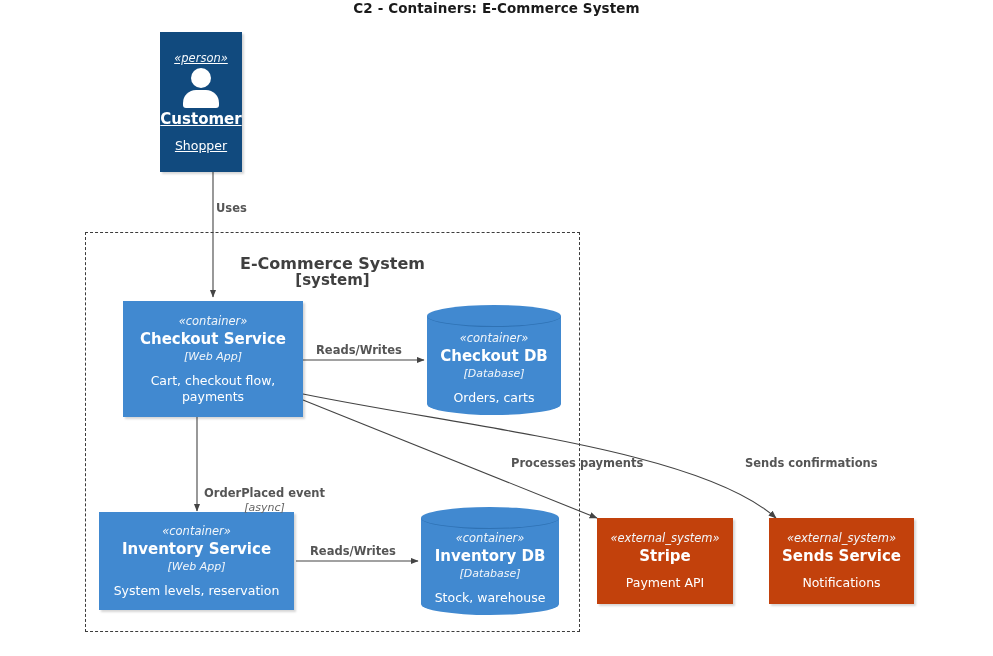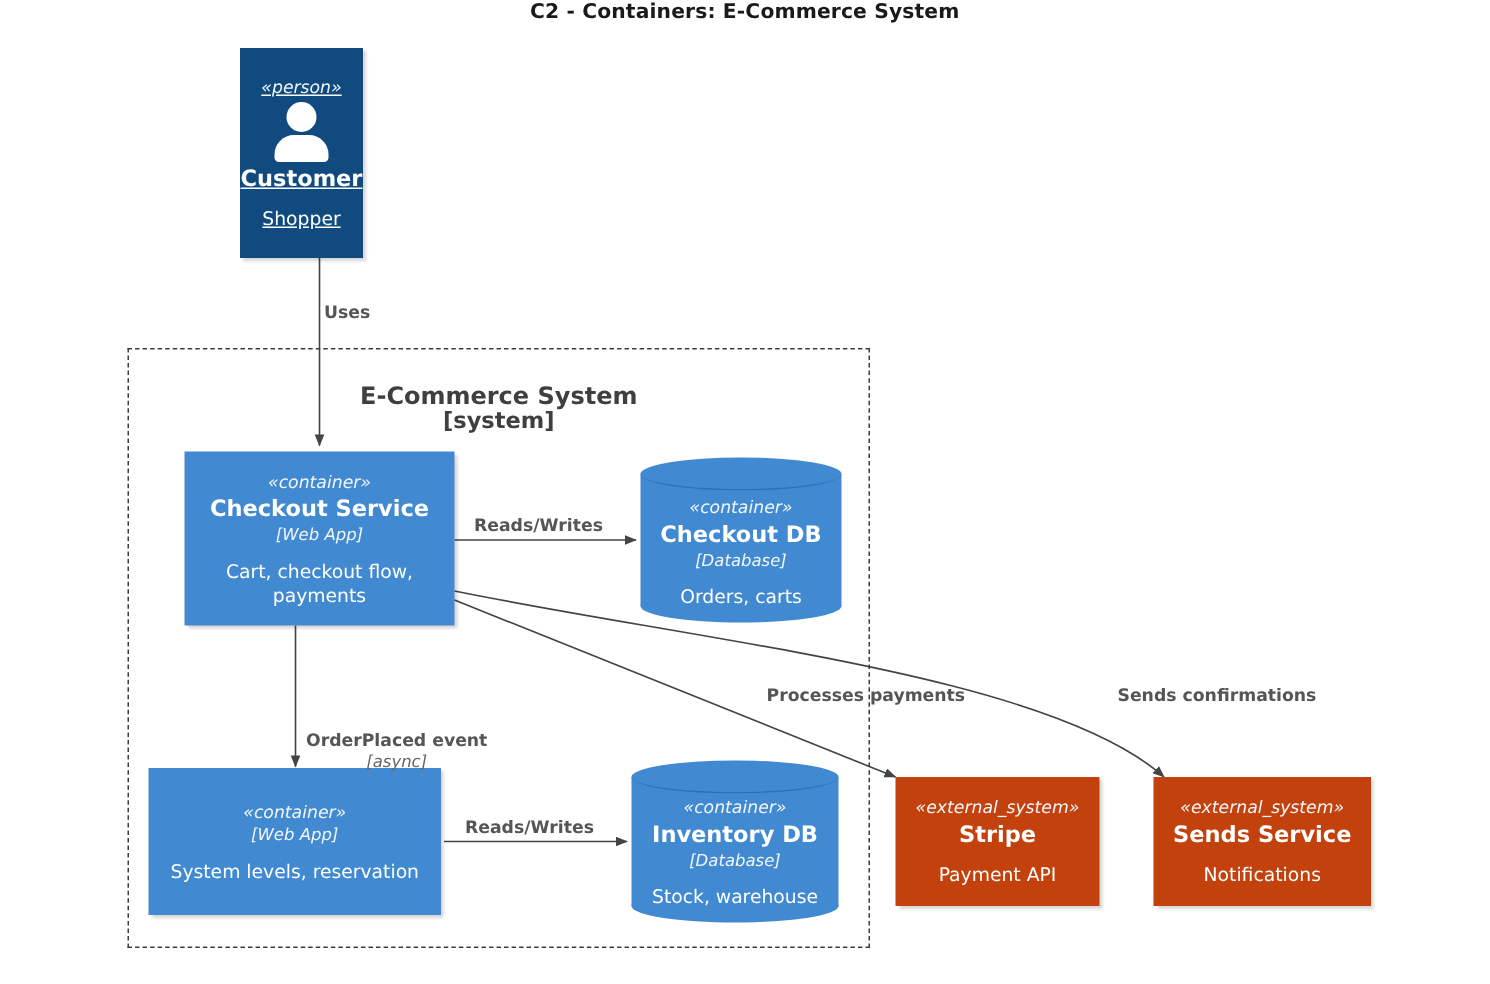--- a/index.html
+++ b/index.html
@@ -272,20 +272,21 @@
     <div class="db-text" style="margin-top:26px;">
       <div class="stereo">«container»</div>
       <div class="nname">Checkout DB</div>
       <div class="ntech">[Database]</div>
       <div class="ndesc">Orders, carts</div>
     </div>
   </div>
 
   <div class="node container" style="left:99px; top:512px; width:195px; height:98px;">
     <div class="stereo">«container»</div>
+    <div class="nname">Inventory Service</div>
     <div class="ntech">[Web App]</div>
     <div class="ndesc">System levels, reservation</div>
   </div>
 
   <div class="node container database" style="left:421px; top:507px; width:138px; height:108px;">
     <div class="cyl">
       <div class="cyl-bottom"></div>
       <div class="cyl-body"></div>
       <div class="cyl-top"></div>
     </div>

